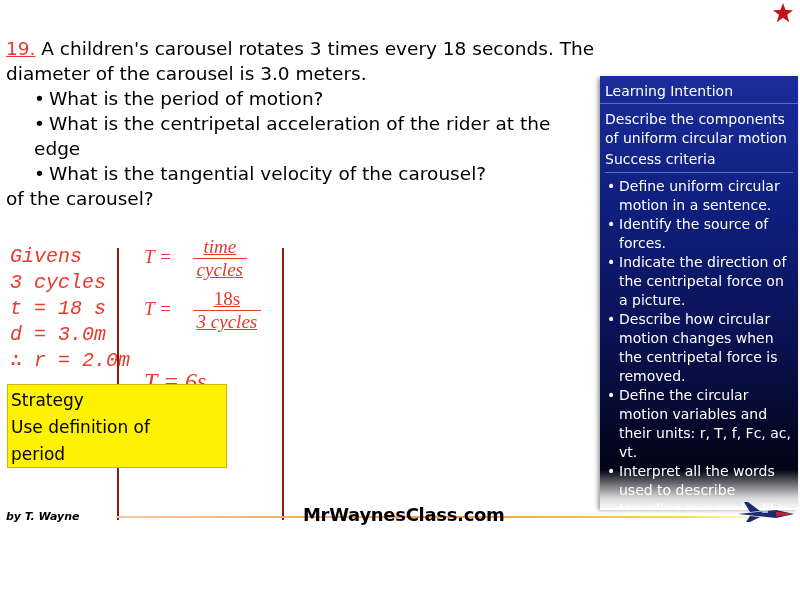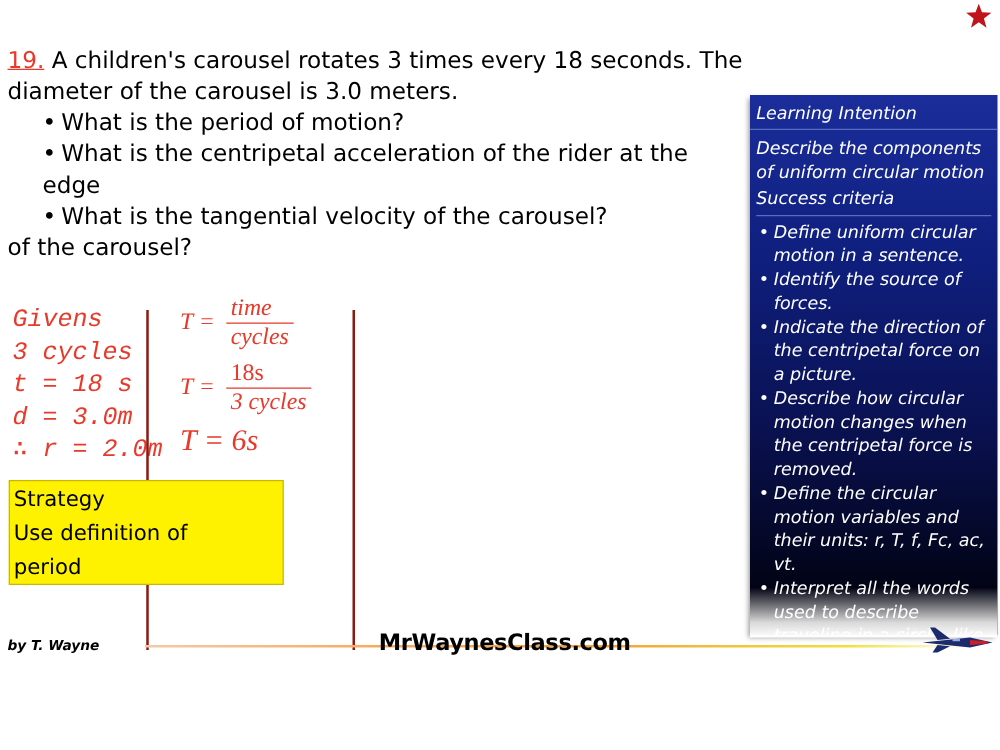--- a/index.html
+++ b/index.html
@@ -7,34 +7,34 @@
          font-family:"DejaVu Sans", sans-serif; }
   .star { position:absolute; right:6px; top:2px; width:22px; height:22px; }
   .question { position:absolute; left:6px; top:36px; width:590px; font-size:18.5px; line-height:25px; color:#000; }
   .question .num { color:#e8392a; text-decoration:underline; }
   .question .bullet { padding-left:28px; display:block; }
   .question .bullet::before { content:"\2022"; margin-right:4px; }
   .givens { position:absolute; left:10px; top:244px; font-family:Liberation Mono, monospace; font-style:italic;
             color:#e8392a; font-size:20px; line-height:26px; }
   .vline { position:absolute; width:2px; background:#8b1a10; }
   .eq { position:absolute; font-family:"Liberation Serif", serif; color:#e8392a; font-size:19px; }
-  .frac { display:inline-block; vertical-align:middle; text-align:left; margin-left:4px; }
+  .frac { display:inline-block; vertical-align:middle; text-align:center; margin-left:16px;text-decoration:underline; }
   .frac .n { display:block; border-bottom:1.5px solid #e8392a; padding:0 4px; font-style:italic; }
   .frac .d { display:block; padding:0 4px; font-style:italic; }
-  .big { font-size:24px; }
+  .big { font-size:24px;margin-top:28px; }
   .strategy { position:absolute; left:7px; top:384px; width:220px; height:84px; background:#fff200;
               border:1px solid #c9b800; font-size:17px; line-height:27px; padding:2px 3px; box-sizing:border-box; color:#000; }
   .byline { position:absolute; left:6px; top:510px; font-size:11px; font-style:italic; font-weight:bold; color:#000; }
   .footer-line { position:absolute; left:116px; top:516px; width:660px; height:2px;
                  background:linear-gradient(90deg,#f5c9a8 0%, #f7a95a 30%, #f2a23a 55%, #f1e03b 85%, #ffffff 100%); }
   .site { position:absolute; left:303px; top:504px; font-weight:bold; font-size:18px; color:#000; letter-spacing:-0.3px; }
   .jet { position:absolute; left:736px; top:500px; width:60px; height:24px; }
   .panel { position:absolute; left:600px; top:76px; width:198px; height:432px;
            background:linear-gradient(180deg,#1a2d9a 0%, #0f1f7e 30%, #0a1254 60%, #020418 90%, #000 100%);
-           color:#fff; font-size:14px; line-height:19px; overflow:hidden; box-shadow:-2px 2px 4px #999;font-style:italic; }
+           color:#fff; font-size:14px; line-height:19px; overflow:hidden; box-shadow:-2px 2px 4px #999; }
   .panel-title { padding:6px 5px 2px 5px; border-bottom:1px solid #5a6cc0; }
   .panel-body { padding:6px 5px 0 5px; }
   .panel-sub { position:absolute; left:5px; top:74px; width:188px; border-bottom:1px solid #5a6cc0; padding-bottom:3px; }
   .panel-list { position:absolute; left:0; top:98px; padding:0 4px 17px 4px; margin:3px; list-style:none; }
   .panel-list li { position:relative; padding-left:12px; }
   .panel-list li::before { content:"\2022"; position:absolute; left:0; }
   .fade { position:absolute; left:600px; top:470px; width:198px; height:40px;
           background:linear-gradient(180deg, rgba(255,255,255,0) 0%, rgba(255,255,255,0.85) 70%, #fff 100%); }
 </style>
 </head>

